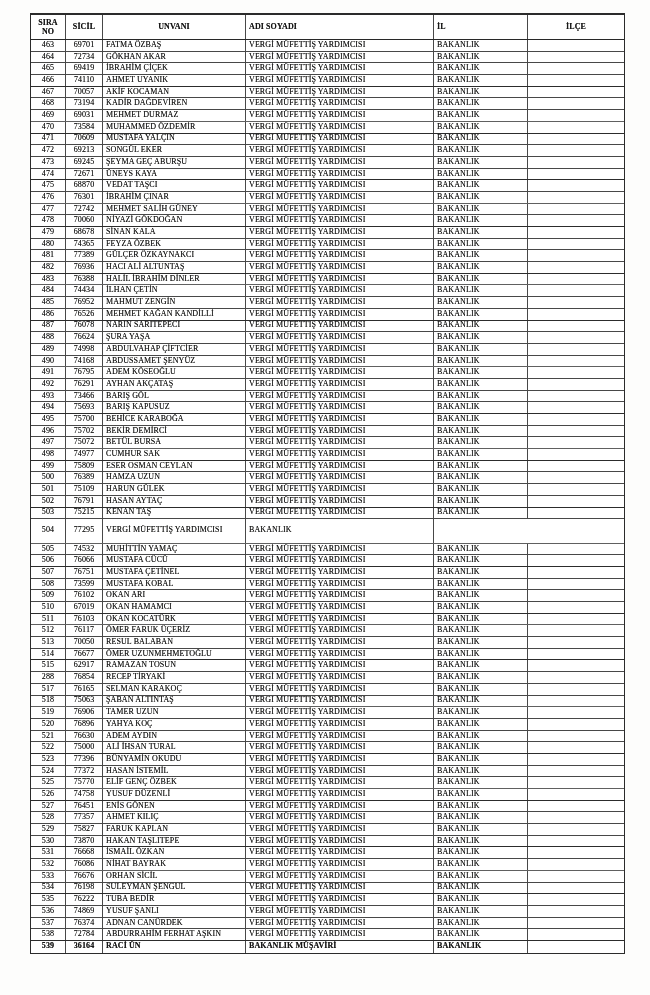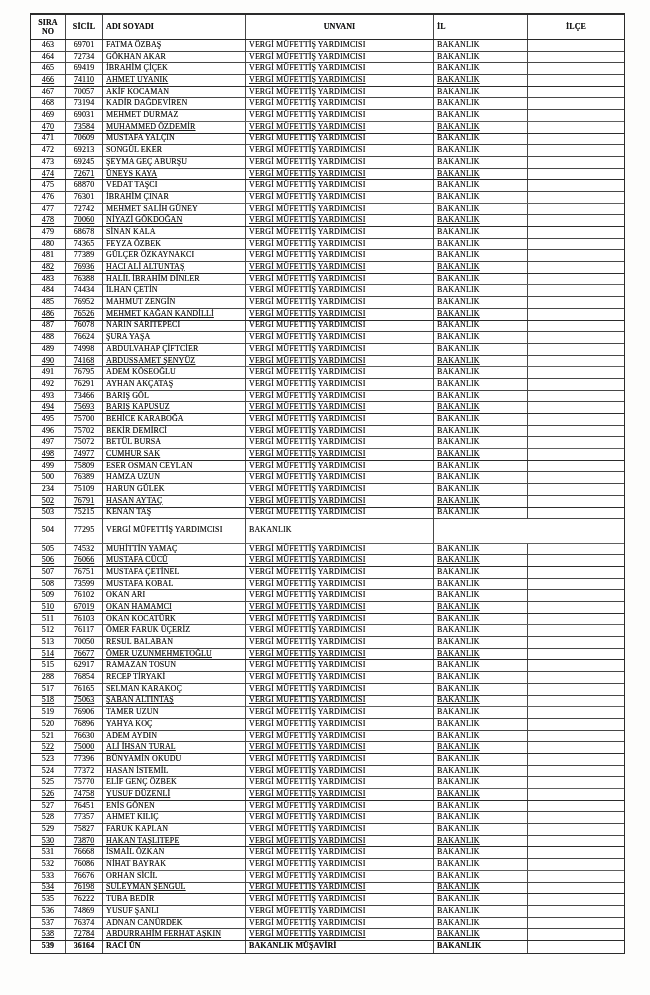--- a/index.html
+++ b/index.html
@@ -24,21 +24,21 @@
     background:#fffffe;
     filter:contrast(1.04);
   }
   .t-row{
     display:grid;
     grid-template-columns:35px 37px 143px 188px 94px 96px;
     min-height:11.69px;
     border-bottom:1px solid #4a4a4a;
     box-sizing:border-box;
   }
-  .t-row:nth-child(4n){border-bottom-color:#2f2f2f;text-decoration:underline;}
+  .t-row:nth-child(4n){border-bottom-color:#2f2f2f;}
   .t-row:nth-child(7n){border-bottom-color:#616161;}
   .t-row:last-child{border-bottom:none;font-weight:bold;}
   .t-row.tall .cell{min-height:23.4px;}
   .hdr{
     min-height:25px;
     border-bottom:1.4px solid #2b2b2b;
     font-weight:bold;
     font-size:8.5px;
   }
   .cell{
@@ -61,22 +61,22 @@
 </style>
 </head>
 <body>
 
 <div class="scan-page">
   <div class="doc-table">
 
     <div class="t-row hdr">
       <div class="cell c-center h-sira">SIRA NO</div>
       <div class="cell c-center">SİCİL</div>
+      <div class="cell c-center">UNVANI</div>
       <div class="cell c-left">ADI SOYADI</div>
-      <div class="cell c-center">UNVANI</div>
       <div class="cell c-left">İL</div>
       <div class="cell c-center">İLÇE</div>
     </div>
 
     <div id="table-body">
   <div class="t-row">
     <div class="cell c-center">463</div>
     <div class="cell c-center">69701</div>
     <div class="cell c-left">FATMA ÖZBAŞ</div>
     <div class="cell c-left">VERGİ MÜFETTİŞ YARDIMCISI</div>
@@ -411,21 +411,21 @@
   <div class="t-row">
     <div class="cell c-center">500</div>
     <div class="cell c-center">76389</div>
     <div class="cell c-left">HAMZA UZUN</div>
     <div class="cell c-left">VERGİ MÜFETTİŞ YARDIMCISI</div>
     <div class="cell c-left">BAKANLIK</div>
     <div class="cell c-left"></div>
   </div>
 
   <div class="t-row">
-    <div class="cell c-center">234</div>
+    <div class="cell c-center">501</div>
     <div class="cell c-center">75109</div>
     <div class="cell c-left">HARUN GÜLEK</div>
     <div class="cell c-left">VERGİ MÜFETTİŞ YARDIMCISI</div>
     <div class="cell c-left">BAKANLIK</div>
     <div class="cell c-left"></div>
   </div>
 
   <div class="t-row">
     <div class="cell c-center">502</div>
     <div class="cell c-center">76791</div>

